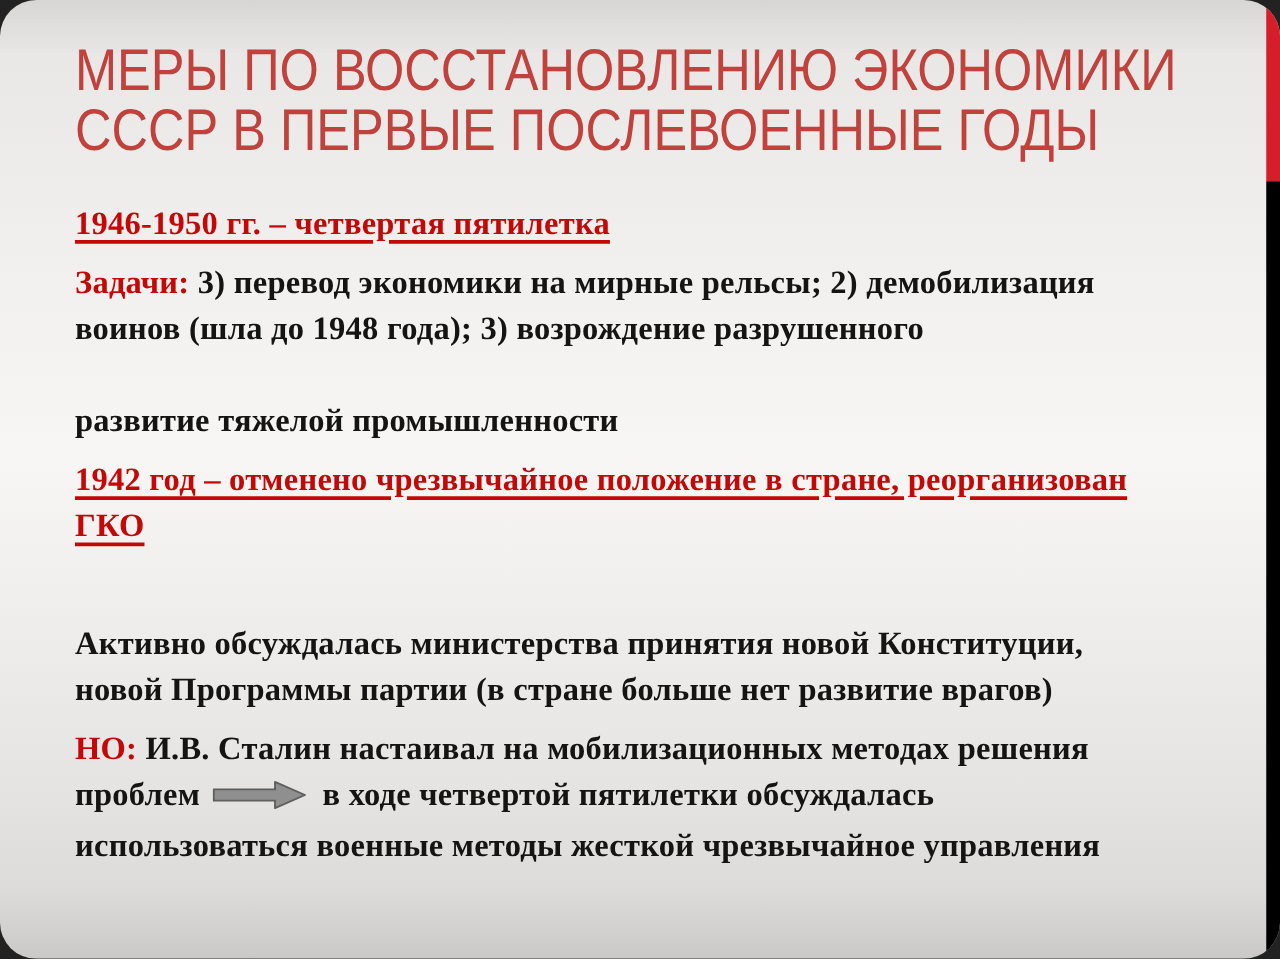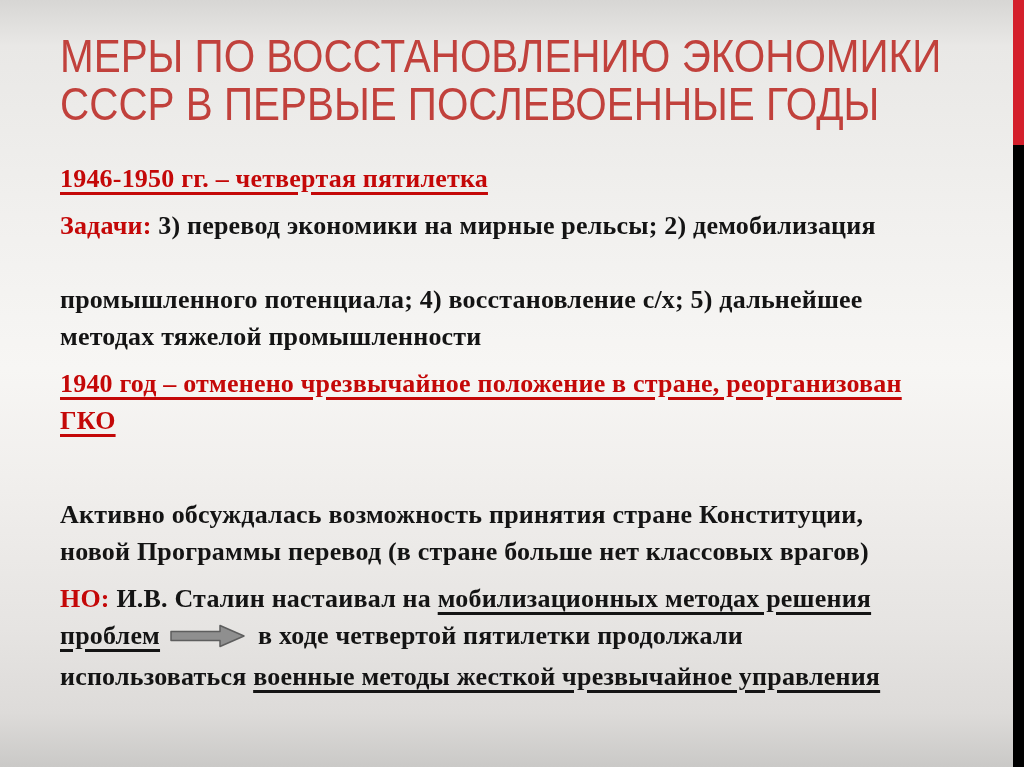--- a/index.html
+++ b/index.html
@@ -11,20 +11,21 @@
     background: linear-gradient(to bottom,
       #d7d6d4 0%,
       #e9e8e6 6%,
       #f1f0ee 28%,
       #f7f6f4 48%,
       #f1efed 62%,
       #e6e4e2 82%,
       #dddbd9 93%,
       #cac9c7 100%);
     font-family: "Liberation Serif", "DejaVu Serif", serif;
+    border-radius: 29px;
   }
 
   
   .edge-bar { position: absolute; top: 0; right: 0; width: 11px; height: 100%; }
   .edge-bar .red   { width: 100%; height: 145px; background: #d41f2b; }
   .edge-bar .black { width: 100%; height: calc(100% - 145px); background: #000000; }
 
   .content {
     position: absolute;
     left: 60px;
@@ -55,21 +56,20 @@
   }
 
   .red-h {
     color: #c40808;
     text-decoration: underline;
     text-decoration-thickness: 2.5px;
     text-underline-offset: 5px;
   }
   .red-label { color: #c40808; }
   .u-black {
-    text-decoration: underline;
     text-decoration-thickness: 2.5px;
     text-underline-offset: 5px;
   }
   .arrow-icon {
     display: inline-block;
     vertical-align: -4px;
     margin: 0 12px 0 10px;
   }
 </style>
 </head>
@@ -84,26 +84,26 @@
 
   <div class="content">
 
     <div class="title">
       <div>МЕРЫ ПО ВОССТАНОВЛЕНИЮ ЭКОНОМИКИ</div>
       <div>СССР В ПЕРВЫЕ ПОСЛЕВОЕННЫЕ ГОДЫ</div>
     </div>
 
     <p class="body-par"><span class="red-h">1946-1950 гг. – четвертая пятилетка</span></p>
 
-    <p class="body-par"><span class="red-label">Задачи: </span><span>3) перевод экономики на мирные рельсы; 2) демобилизация</span><br><br><span>промышленного потенциала; 4) восстановление с/х; 5) дальнейшее</span><br><span>методах тяжелой промышленности</span></p>
+    <p class="body-par"><span class="red-label">Задачи: </span><span>3) перевод экономики на мирные рельсы; 2) демобилизация</span><br><span>воинов (шла до 1948 года); 3) возрождение разрушенного</span><br><br><span>развитие тяжелой промышленности</span></p>
 
-    <p class="body-par"><span class="red-h">1940 год – отменено чрезвычайное положение в стране, реорганизован</span><br><span class="red-h">ГКО</span></p>
+    <p class="body-par"><span class="red-h">1942 год – отменено чрезвычайное положение в стране, реорганизован</span><br><span class="red-h">ГКО</span></p>
 
     <p class="body-par"><br></p>
 
-    <p class="body-par"><span>Активно обсуждалась возможность принятия стране Конституции,</span><br><span>новой Программы перевод (в стране больше нет классовых врагов)</span></p>
+    <p class="body-par"><span>Активно обсуждалась министерства принятия новой Конституции,</span><br><span>новой Программы партии (в стране больше нет развитие врагов)</span></p>
 
     <p class="body-par"><span class="red-label">НО: </span><span>И.В. Сталин настаивал на </span><span class="u-black">мобилизационных методах решения</span><br><span class="u-black">проблем</span><span class="arrow-icon"><svg width="76" height="24" viewBox="0 0 76 24">
             <polygon points="1,7.5 50,7.5 50,1.5 74,12 50,22.5 50,16.5 1,16.5" fill="#8f8f8f" stroke="#5e5e5e" stroke-width="1.5" stroke-linejoin="round"></polygon>
-          </svg></span><span>в ходе четвертой пятилетки продолжали</span><br><span>использоваться </span><span class="u-black">военные методы жесткой чрезвычайное управления</span><br></p>
+          </svg></span><span>в ходе четвертой пятилетки обсуждалась</span><br><span>использоваться </span><span class="u-black">военные методы жесткой чрезвычайное управления</span><br></p>
 
   </div>
 </div>
 
 </body></html>

